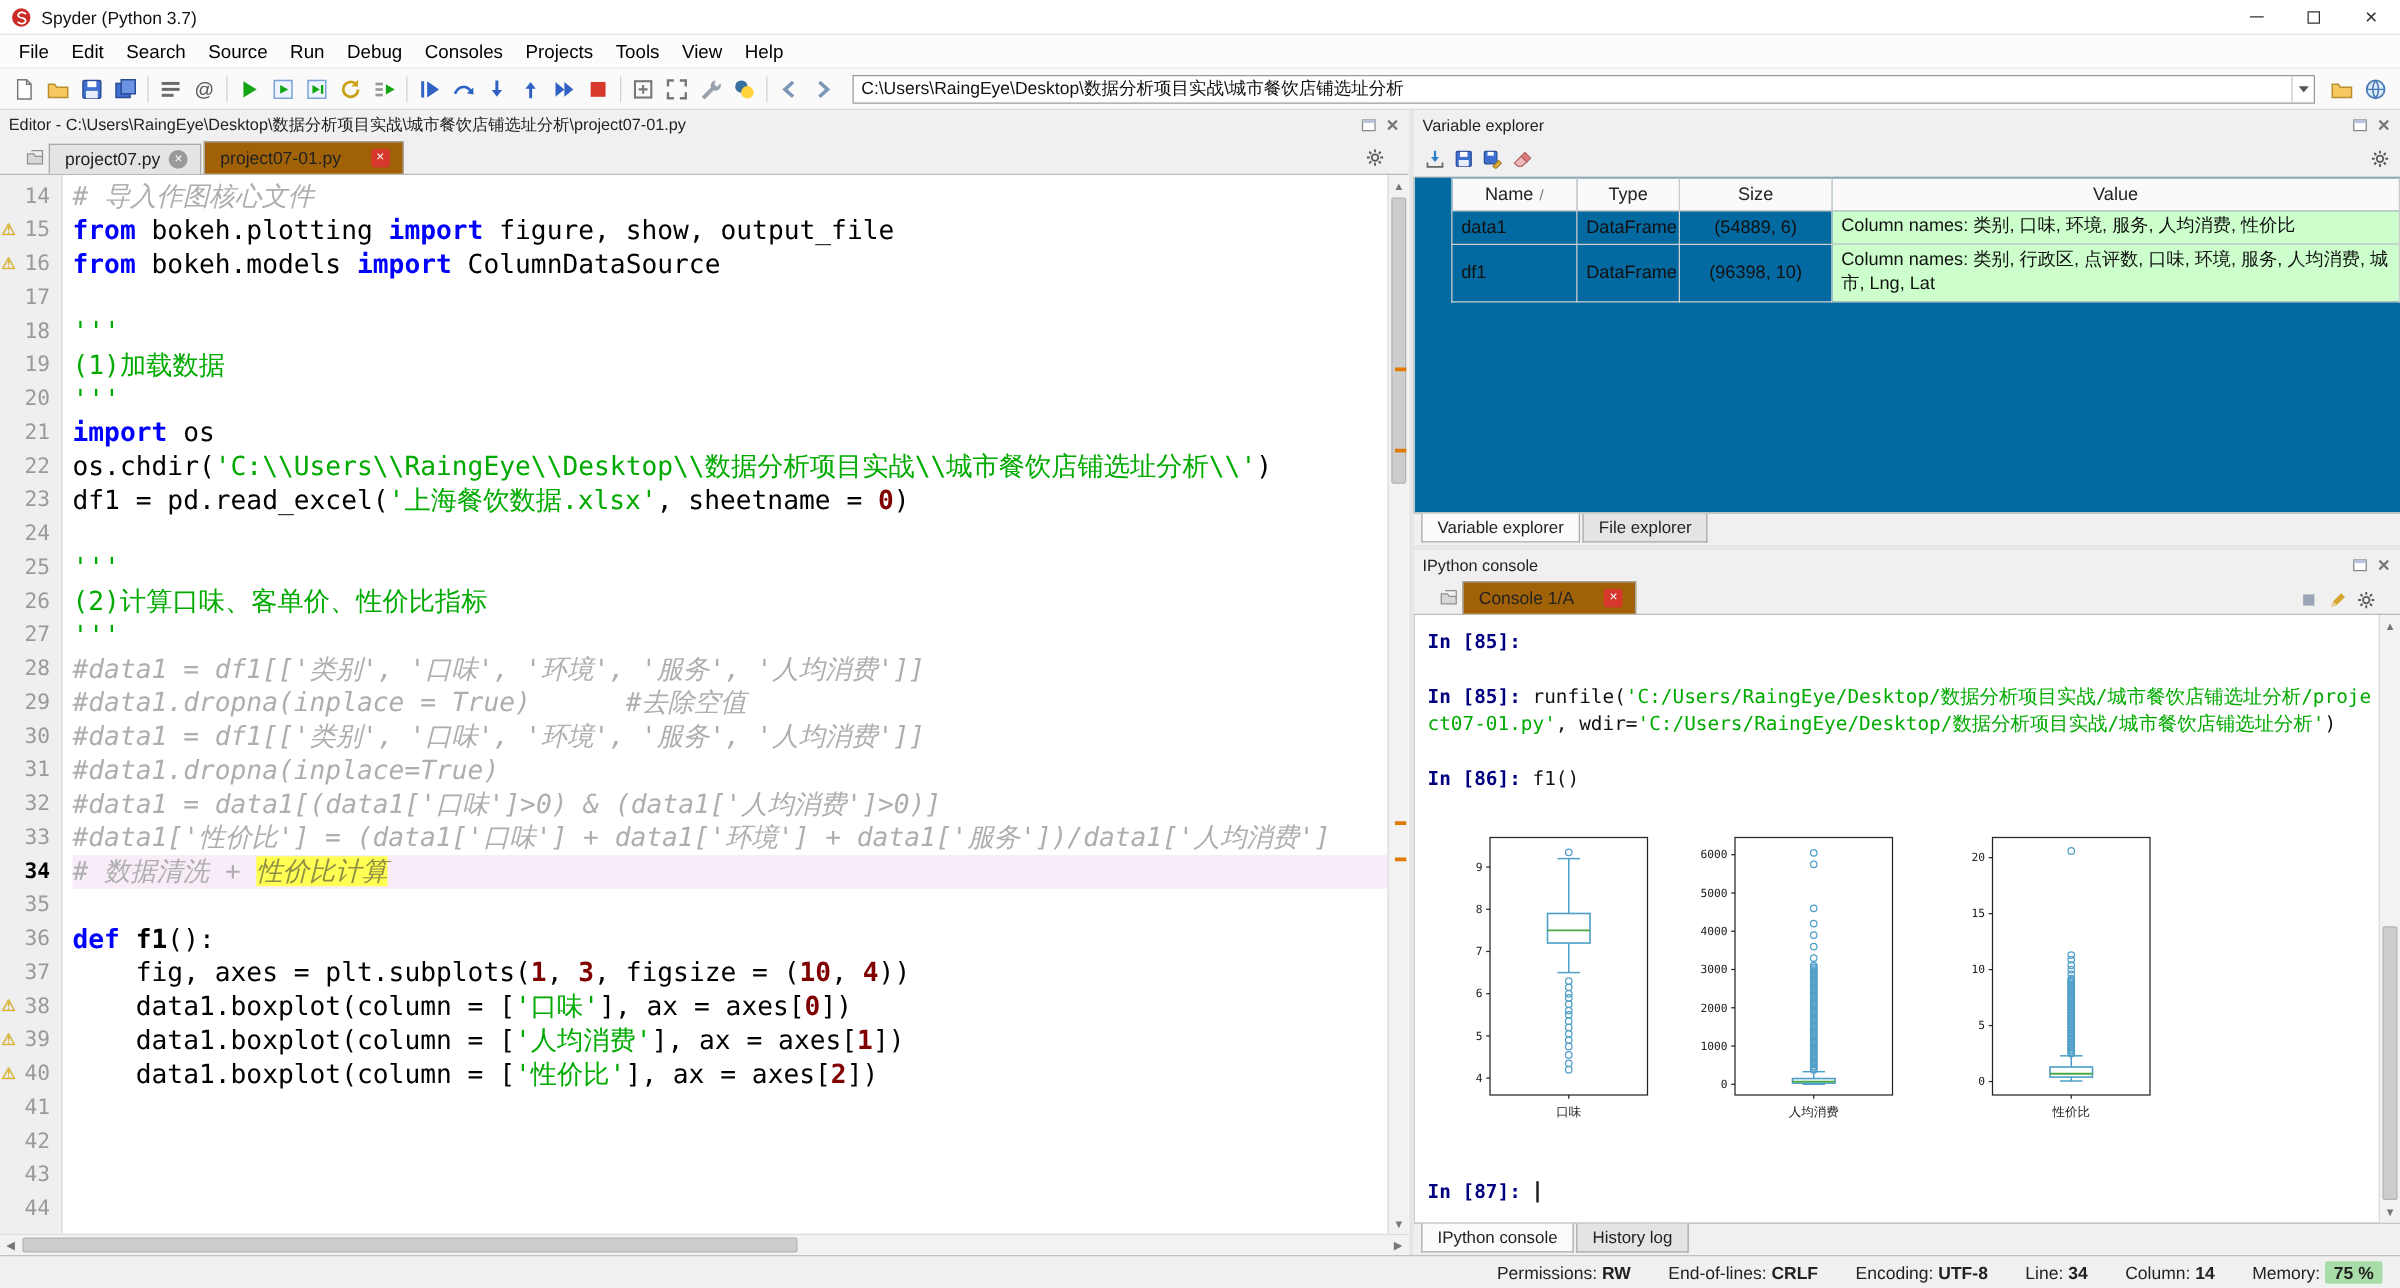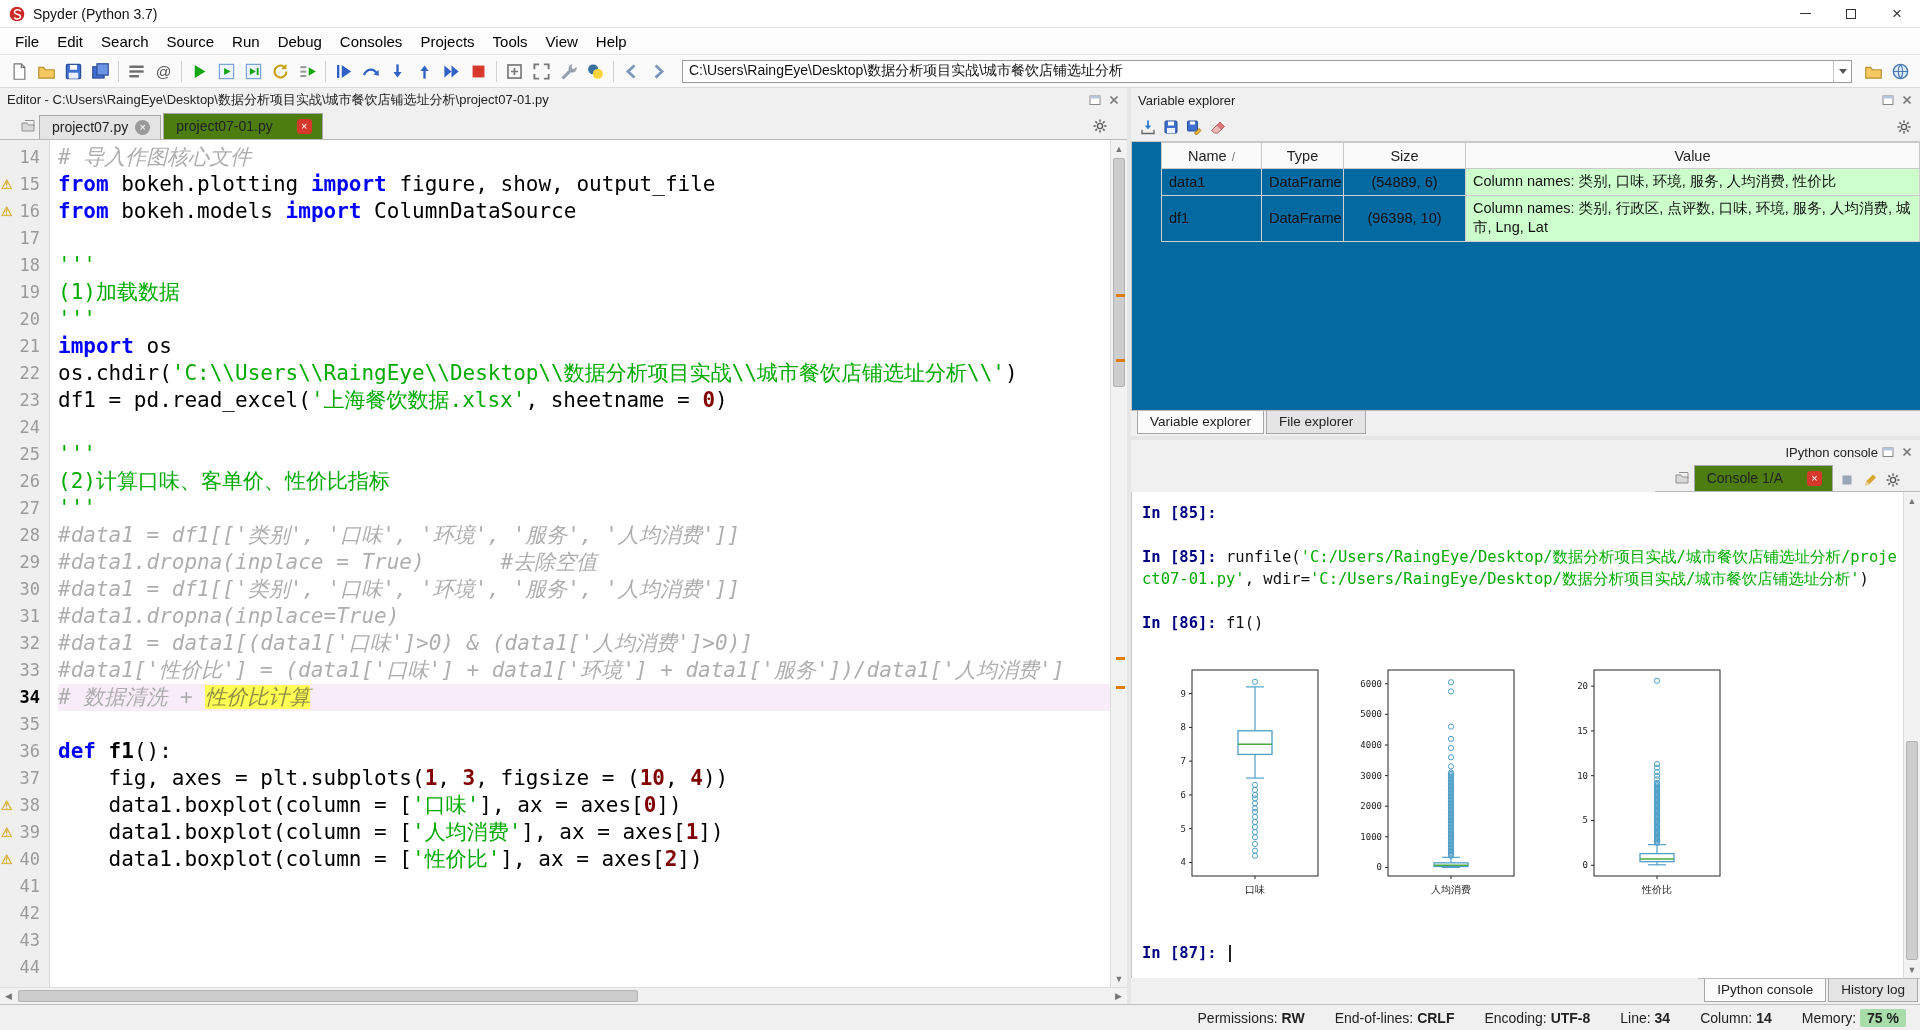--- a/index.html
+++ b/index.html
@@ -43,21 +43,21 @@
   .pane-header{height:24px;background:#f0f0f0;display:flex;align-items:center;padding:0 4px 0 7px;font-size:13px;color:#222;}
   .pane-title{white-space:nowrap;overflow:hidden;text-overflow:ellipsis;}
   .pane-header-icons{margin-left:auto;display:flex;align-items:center;}
   .pane-header-icons .tb-btn{width:19px;height:19px;}
   .pane-header-icons svg{width:13px;height:13px;}
 
   .tabbar{height:28px;background:#f0f0f0;display:flex;align-items:flex-end;padding:0 16px;border-bottom:1px solid #b9b9b9;}
   .tabbar .tb-btn{align-self:center;}
   .tabs{display:flex;align-items:flex-end;height:100%;}
   .etab{display:flex;align-items:center;gap:7px;padding:3px 10px 4px 12px;font-size:14px;background:#e4e4e4;border:1px solid #a8a8a8;border-bottom:none;margin-right:2px;height:24px;color:#222;}
-  .etab.active{background:#4d7c0f;height:26px;gap:24px;}
+  .etab.active{background:#a16207;height:26px;gap:24px;}
   .tab-close{width:15px;height:15px;border-radius:8px;background:#9a9a9a;color:#fff;font-size:11px;line-height:15px;text-align:center;display:inline-block;}
   .tab-close.red{background:#d6392b;border-radius:3px;}
   .bottom-tabs{height:26px;background:#f0f0f0;display:flex;align-items:flex-start;padding-left:6px;border-top:1px solid #b9b9b9;}
   .btab{padding:3px 12px 4px;font-size:13.5px;border:1px solid #a8a8a8;border-top:none;background:#e4e4e4;margin-right:2px;color:#222;}
   .btab.active{background:#fbfbfb;}
 
   
   .editor-pane{width:1127px;display:flex;flex-direction:column;min-height:0;background:#fff;}
   .code-wrap{flex:1;display:flex;min-height:0;position:relative;background:#fff;overflow:hidden;}
   .gutter{width:50px;background:#efefef;border-right:1px solid #d8d8d8;padding-top:4px;flex:none;}
@@ -93,21 +93,21 @@
   table.ve-table{border-collapse:collapse;width:100%;font-size:14.5px;table-layout:fixed;}
   .ve-table th{font-weight:normal;background:#fafafa;border:1px solid #c9c9c9;height:26px;color:#222;}
   .ve-table td{border:1px solid #cfcfcf;padding:3px 7px;vertical-align:middle;color:#111;}
   td.ve-name{width:100px;} th.col-name{width:100px;}
   td.ve-type{width:82px;} th.col-type{width:82px;}
   td.ve-size{width:122px;text-align:center;margin-left:44px;} th.col-size{width:122px;}
   td.ve-value{background:#ccffcc;line-height:1.35;}
   .sort-ind{color:#777;margin-left:5px;font-size:12px;}
 
   
-  .console-pane{flex:1;display:flex;flex-direction:column;min-height:0;align-items:flex-end;}
+  .console-pane{flex:1;display:flex;flex-direction:column;min-height:0;}
   .console-body{flex:1;display:flex;min-height:0;background:#fff;border-left:1px solid #c9c9c9;}
   .console-content{flex:1;overflow:hidden;padding:10px 4px 4px 10px;font-family:"DejaVu Sans Mono",monospace;font-size:15.5px;}
   .console-line{min-height:22px;line-height:22px;white-space:pre-wrap;word-break:break-all;}
   .console-line.blank{height:22px;}
   .prompt{color:#000080;font-weight:bold;}
   .cs-txt{color:#111;}
   .cs-str{color:#00aa00;}
   .caret{display:inline-block;width:1.5px;height:17px;background:#222;vertical-align:text-bottom;margin-left:3px;}
   .figure-wrap{margin:4px 0 4px 6px;background:#fff;}
 

